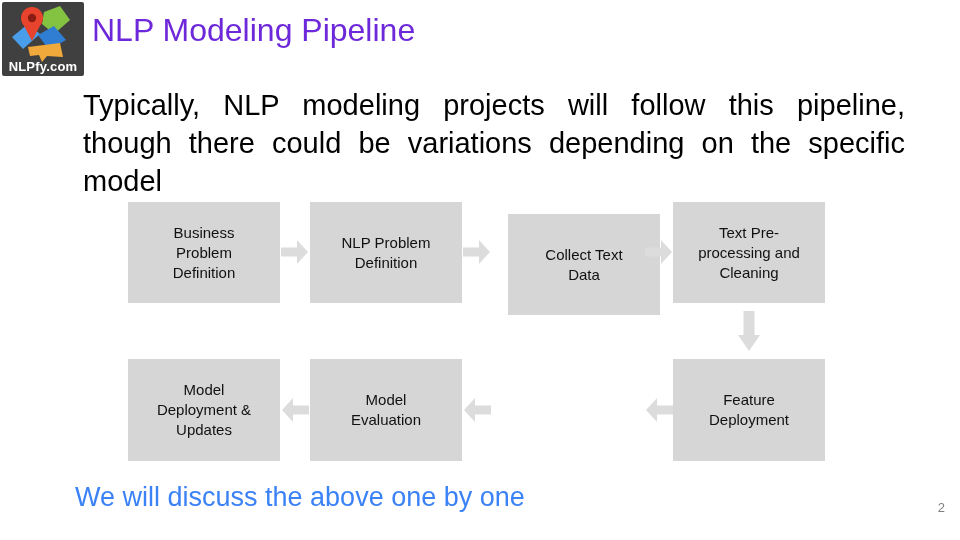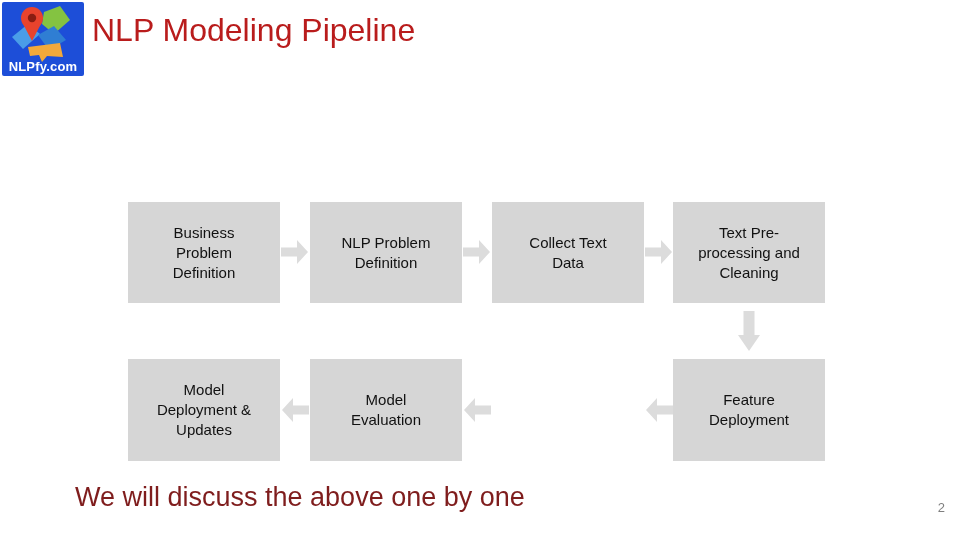--- a/index.html
+++ b/index.html
@@ -11,40 +11,40 @@
     overflow: hidden;
     font-family: "Liberation Sans", sans-serif;
     color: #000;
   }
 
   
   .logo {
     position: absolute;
     left: 2px; top: 2px;
     width: 82px; height: 74px;
-    background: #1d4ed8;
+    background: #404040;
     border-radius: 2px;
   }
   .logo svg { position: absolute; left: 6px; top: 2px; }
   .logo-brand {
     position: absolute;
     left: 0; right: 0; bottom: 2px;
     text-align: center;
     color: #ffffff;
     font-size: 13px;
     font-weight: bold;
     letter-spacing: 0.2px;
   }
 
   
   .title {
     position: absolute;
     left: 92px; top: 12px;
     font-size: 32px;
-    color: #b91c1c;
+    color: #6d28d9;
     white-space: nowrap;
   }
 
   
   .intro {
     position: absolute;
     left: 83px; top: 86px;
     width: 822px;
     font-size: 29px;
     line-height: 38px;
@@ -58,21 +58,21 @@
     width: 152px;
     background: #d6d6d6;
     display: flex;
     align-items: center;
     justify-content: center;
   }
   .row1 { top: 202px; height: 101px; }
   .row2 { top: 359px; height: 102px; }
   .col1 { left: 128px; justify-content: center; }
   .col2 { left: 310px; align-items: center; }
-  .col3 { left: 492px; }
+  .col3 { left: 508px; margin-top: 12px; }
   .col4 { left: 673px; }
   .pbox-label {
     text-align: center;
     font-size: 15px;
     line-height: 20px;
     color: #111;
     white-space: pre-line;
   }
 
   
@@ -82,21 +82,21 @@
   .gap1 { left: 281px; }
   .gap2 { left: 463px; }
   .gap3 { left: 645px; }
   .arrow-down { left: 737px; top: 311px; width: 24px; height: 41px; }
 
   
   .footer-text {
     position: absolute;
     left: 75px; top: 482px;
     font-size: 27px;
-    color: #7f1d1d;
+    color: #3b82f6;
     white-space: nowrap;
   }
 
   
   .page-number {
     position: absolute;
     right: 15px; top: 500px;
     font-size: 13px;
     color: #7f7f7f;
   }
@@ -116,20 +116,25 @@
 
       <circle cx="24" cy="14" r="11" fill="#e8432d"></circle>
       <polygon points="14,18 34,18 24,37" fill="#e8432d"></polygon>
       <circle cx="24" cy="14" r="4.2" fill="#8a1d12"></circle>
     </svg>
     <div class="logo-brand">NLPfy.com</div>
   </div>
 
   <div class="title">NLP Modeling Pipeline</div>
 
+  <div class="intro">
+    <div class="intro-line justify">Typically, NLP modeling projects will follow this pipeline,</div>
+    <div class="intro-line justify">though there could be variations depending on the specific</div>
+    <div class="intro-line">model</div>
+  </div>
 
   <div class="pbox row1 col1">
     <div class="pbox-label">Business
 Problem
 Definition</div>
   </div>
   <svg class="arrow arrow-r1 gap1" viewBox="0 0 28 26" aria-hidden="true">
     <polygon points="0,8.5 16,8.5 16,1 27,13 16,25 16,17.5 0,17.5" fill="#dcdcdc"></polygon>
   </svg>
   <div class="pbox row1 col2">

